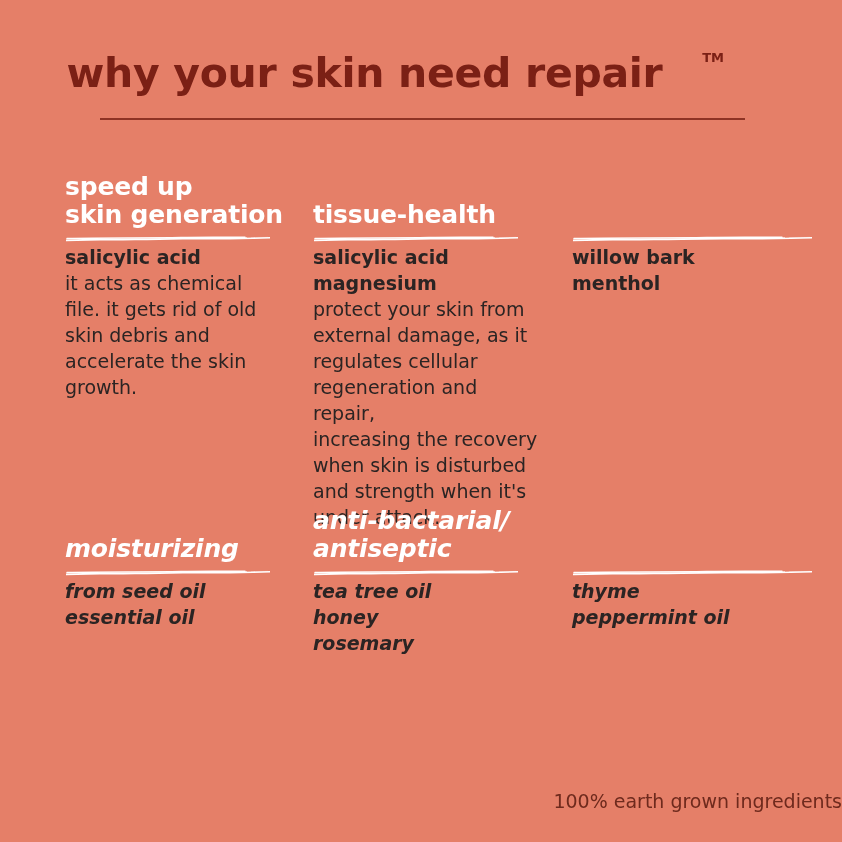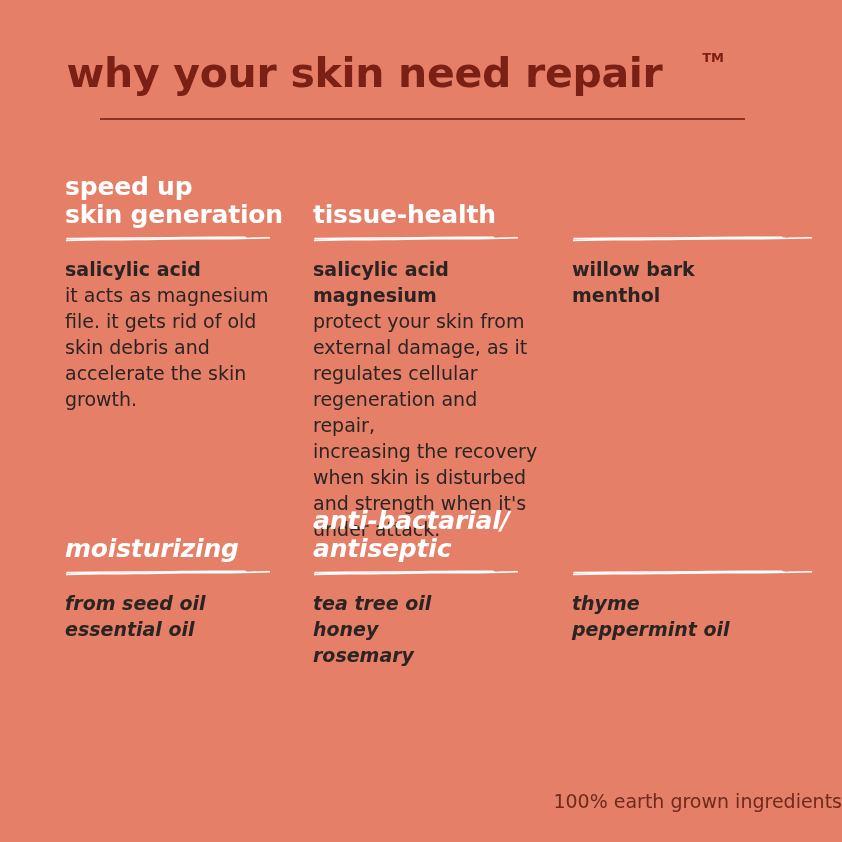--- a/index.html
+++ b/index.html
@@ -91,21 +91,20 @@
   .brush {
     position: relative;
     height: 10px;
     margin-top: 5px;
     width: 208px;
   }
   .card.col3 .brush { width: 243px; }
   .brush svg { display: block; }
 
   .card-body {
-    margin-top: 12px;
     font-size: 19px;
     line-height: 1.37;
     color: #2b2423;
   }
   .body-bold {
     font-weight: bold;
     white-space: pre-line;
   }
   .body-para {
     white-space: pre-line;
@@ -140,21 +139,21 @@
         <svg width="208" height="10" viewBox="0 0 208 10" xmlns="http://www.w3.org/2000/svg">
           <path d="M1 5.6 C30 4.2, 62 5.1, 94 4.3 C126 3.6, 158 4.6, 188 3.4 L205 3.0 L205 4.4 L188 5.0 C158 6.0, 126 5.2, 94 5.9 C62 6.6, 30 5.9, 1 7.2 Z" fill="#ffffff"></path>
           <path d="M2 4.6 C40 3.4, 78 4.4, 116 3.6 C140 3.1, 164 3.6, 180 3.2" stroke="#ffffff" stroke-width="1.5" fill="none" stroke-linecap="round"></path>
           <path d="M150 4.0 C162 3.6, 172 3.9, 182 3.5" stroke="#ffffff" stroke-width="0.9" fill="none" opacity="0.65"></path>
           <path d="M186 3.6 C192 3.3, 198 3.6, 203 3.3" stroke="#ffffff" stroke-width="0.7" fill="none" opacity="0.4"></path>
         </svg>
       </div>
     </div>
     <div class="card-body">
       <div class="body-bold">salicylic acid</div>
-      <div class="body-para">it acts as magnesium
+      <div class="body-para">it acts as chemical
 file. it gets rid of old
 skin debris and
 accelerate the skin
 growth.</div>
     </div>
   </div>
 
   <div class="card col2 row1">
     <div class="card-head">
       <div class="card-title">tissue-health</div>

